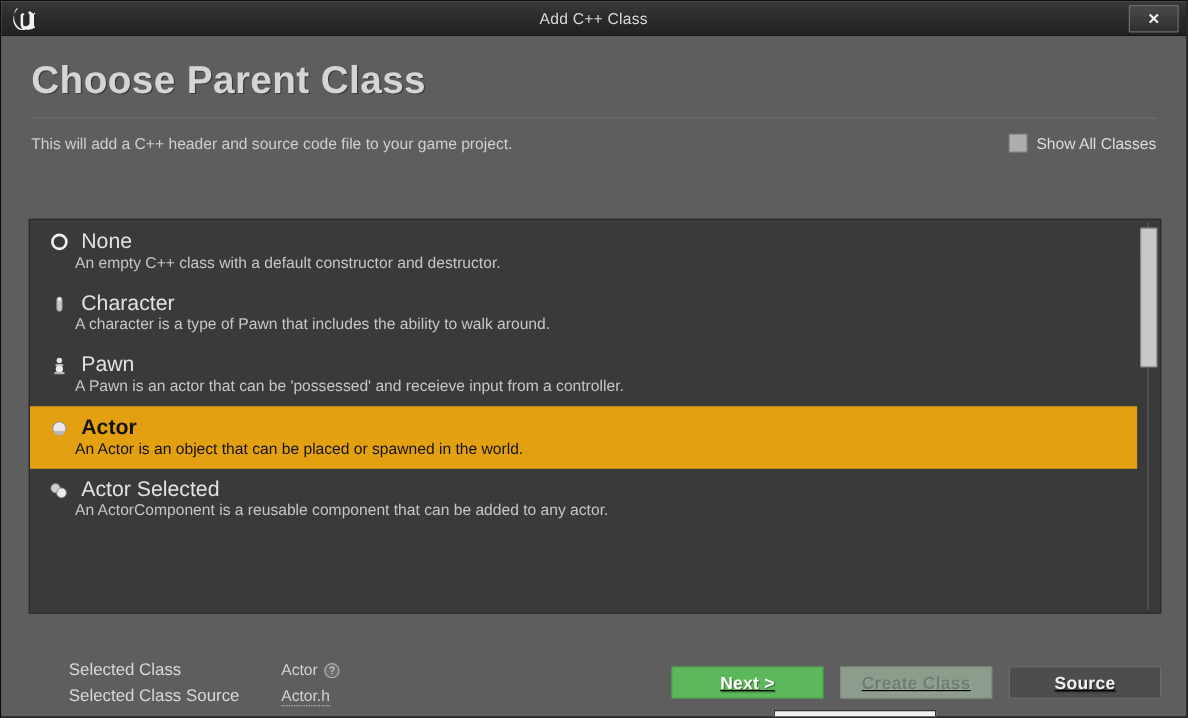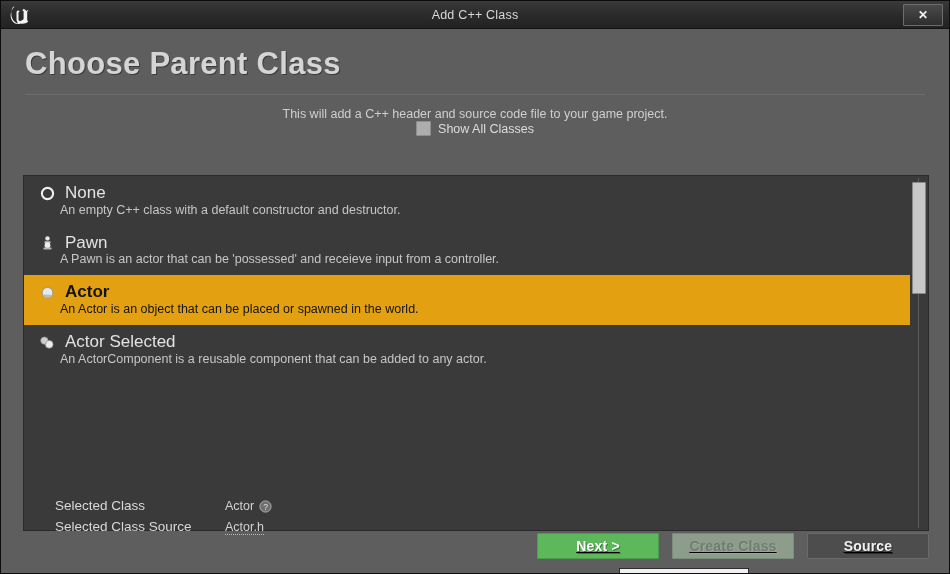--- a/index.html
+++ b/index.html
@@ -92,21 +92,20 @@
   #title-rule {
     margin-top: 14px;
     height: 1px;
     background: #6e6e6e;
   }
   #subhead-row {
     display: flex;
     align-items: center;
     justify-content: space-between;
     margin-top: 12px;
-    flex-direction: column;
   }
   #subtitle {
     font-size: 12.5px;
     color: #cfcfcf;
   }
   #show-all-wrap {
     display: flex;
     align-items: center;
     gap: 7px;
     cursor: pointer;
@@ -122,21 +121,21 @@
     font-size: 12.5px;
     color: #dcdcdc;
   }
 
   
   #list-outer {
     position: absolute;
     left: 22px;
     top: 146px;
     width: 906px;
-    height: 356px;
+    height: 316px;
     background: #3a3a3a;
     border: 1px solid #2a2a2a;
     box-sizing: border-box;
     overflow: hidden;
   }
   #list-inner {
     position: absolute;
     left: 0; top: 0;
     width: 886px;
     height: 100%;
@@ -220,20 +219,21 @@
     color: #d8d8d8;
   }
   .info-line {
     display: flex;
     align-items: baseline;
     height: 21px;
   }
   .info-label {
     width: 170px;
     color: #d9d9d9;
+    margin-top: 30px;
   }
   .info-value {
     display: flex;
     align-items: center;
     gap: 5px;
     font-size: 12.5px;
     color: #d2d2d2;
   }
   #help-icon {
     width: 13px;
@@ -341,20 +341,32 @@
             <span class="row-icon">
               <svg width="15" height="15" viewBox="0 0 15 15">
                 <circle cx="7.5" cy="7.5" r="5.6" fill="none" stroke="#f0f0f0" stroke-width="2.1"></circle>
               </svg>
             </span>
             <span>None</span>
           </div>
           <div class="row-desc">An empty C++ class with a default constructor and destructor.</div>
         </div>
 
+        <div class="class-row">
+          <div class="row-title">
+            <span class="row-icon">
+              <svg width="15" height="16" viewBox="0 0 15 16">
+                <rect x="5.4" y="2.6" width="4.3" height="11.4" rx="2.1" fill="#c9c9c9" stroke="#8a8a8a" stroke-width="0.7"></rect>
+                <circle cx="7.5" cy="4.2" r="1.5" fill="#ededed"></circle>
+              </svg>
+            </span>
+            <span>Character</span>
+          </div>
+          <div class="row-desc">A character is a type of Pawn that includes the ability to walk around.</div>
+        </div>
 
         <div class="class-row">
           <div class="row-title">
             <span class="row-icon">
               <svg width="15" height="16" viewBox="0 0 15 16">
                 <circle cx="7.5" cy="3.4" r="2.2" fill="#e6e6e6"></circle>
                 <rect x="4.3" y="6.2" width="6.4" height="1.9" rx="0.9" fill="#bdbdbd"></rect>
                 <circle cx="7.5" cy="10.2" r="2.9" fill="#ededed"></circle>
                 <rect x="3.3" y="12.6" width="8.4" height="1.8" rx="0.8" fill="#b5b5b5"></rect>
               </svg>

